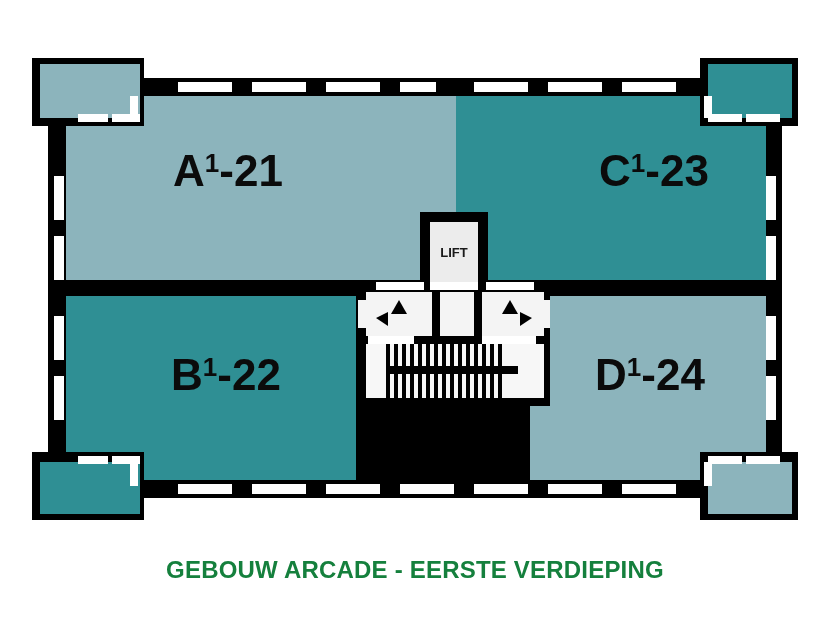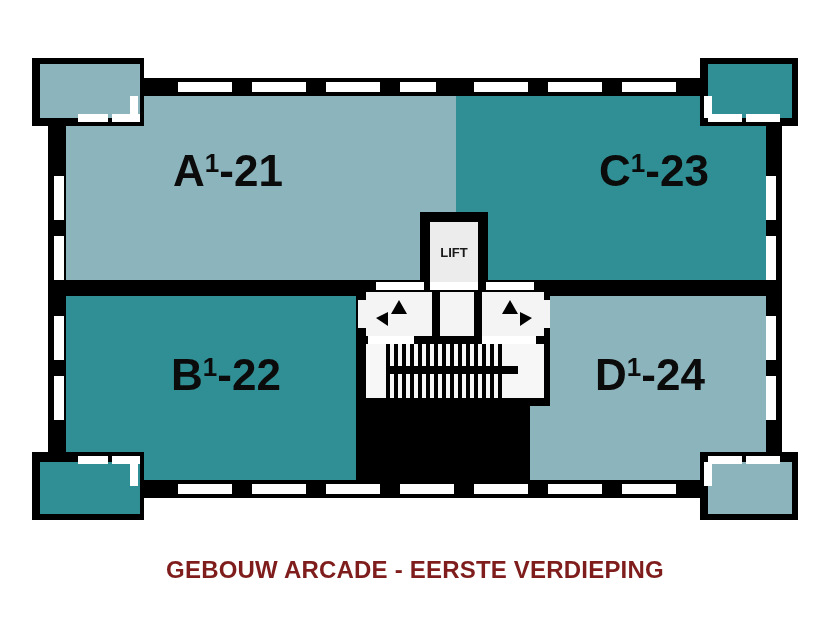--- a/index.html
+++ b/index.html
@@ -27,21 +27,21 @@
   .caption {
     position: absolute;
     left: 0;
     top: 556px;
     width: 830px;
     text-align: center;
     font-family: "Liberation Sans", sans-serif;
     font-weight: bold;
     font-size: 24px;
     letter-spacing: 0.2px;
-    color: #7f1d1d;
+    color: #15803d;
   }
   text.unit-label {
     font-family: "Liberation Sans", sans-serif;
     font-weight: bold;
     fill: #0b0b0b;
   }
   text.lift-label {
     font-family: "Liberation Sans", sans-serif;
     font-weight: bold;
     fill: #1a1a1a;

